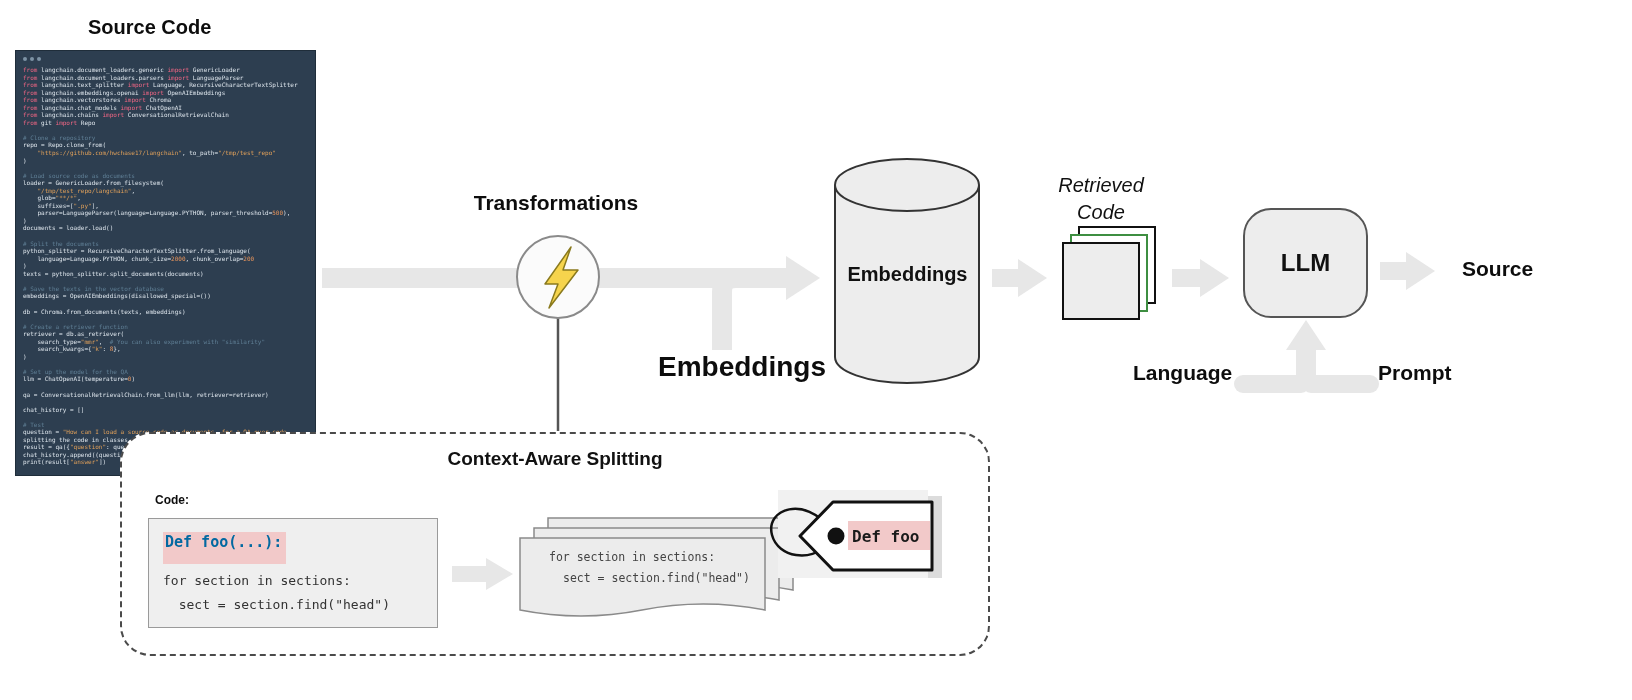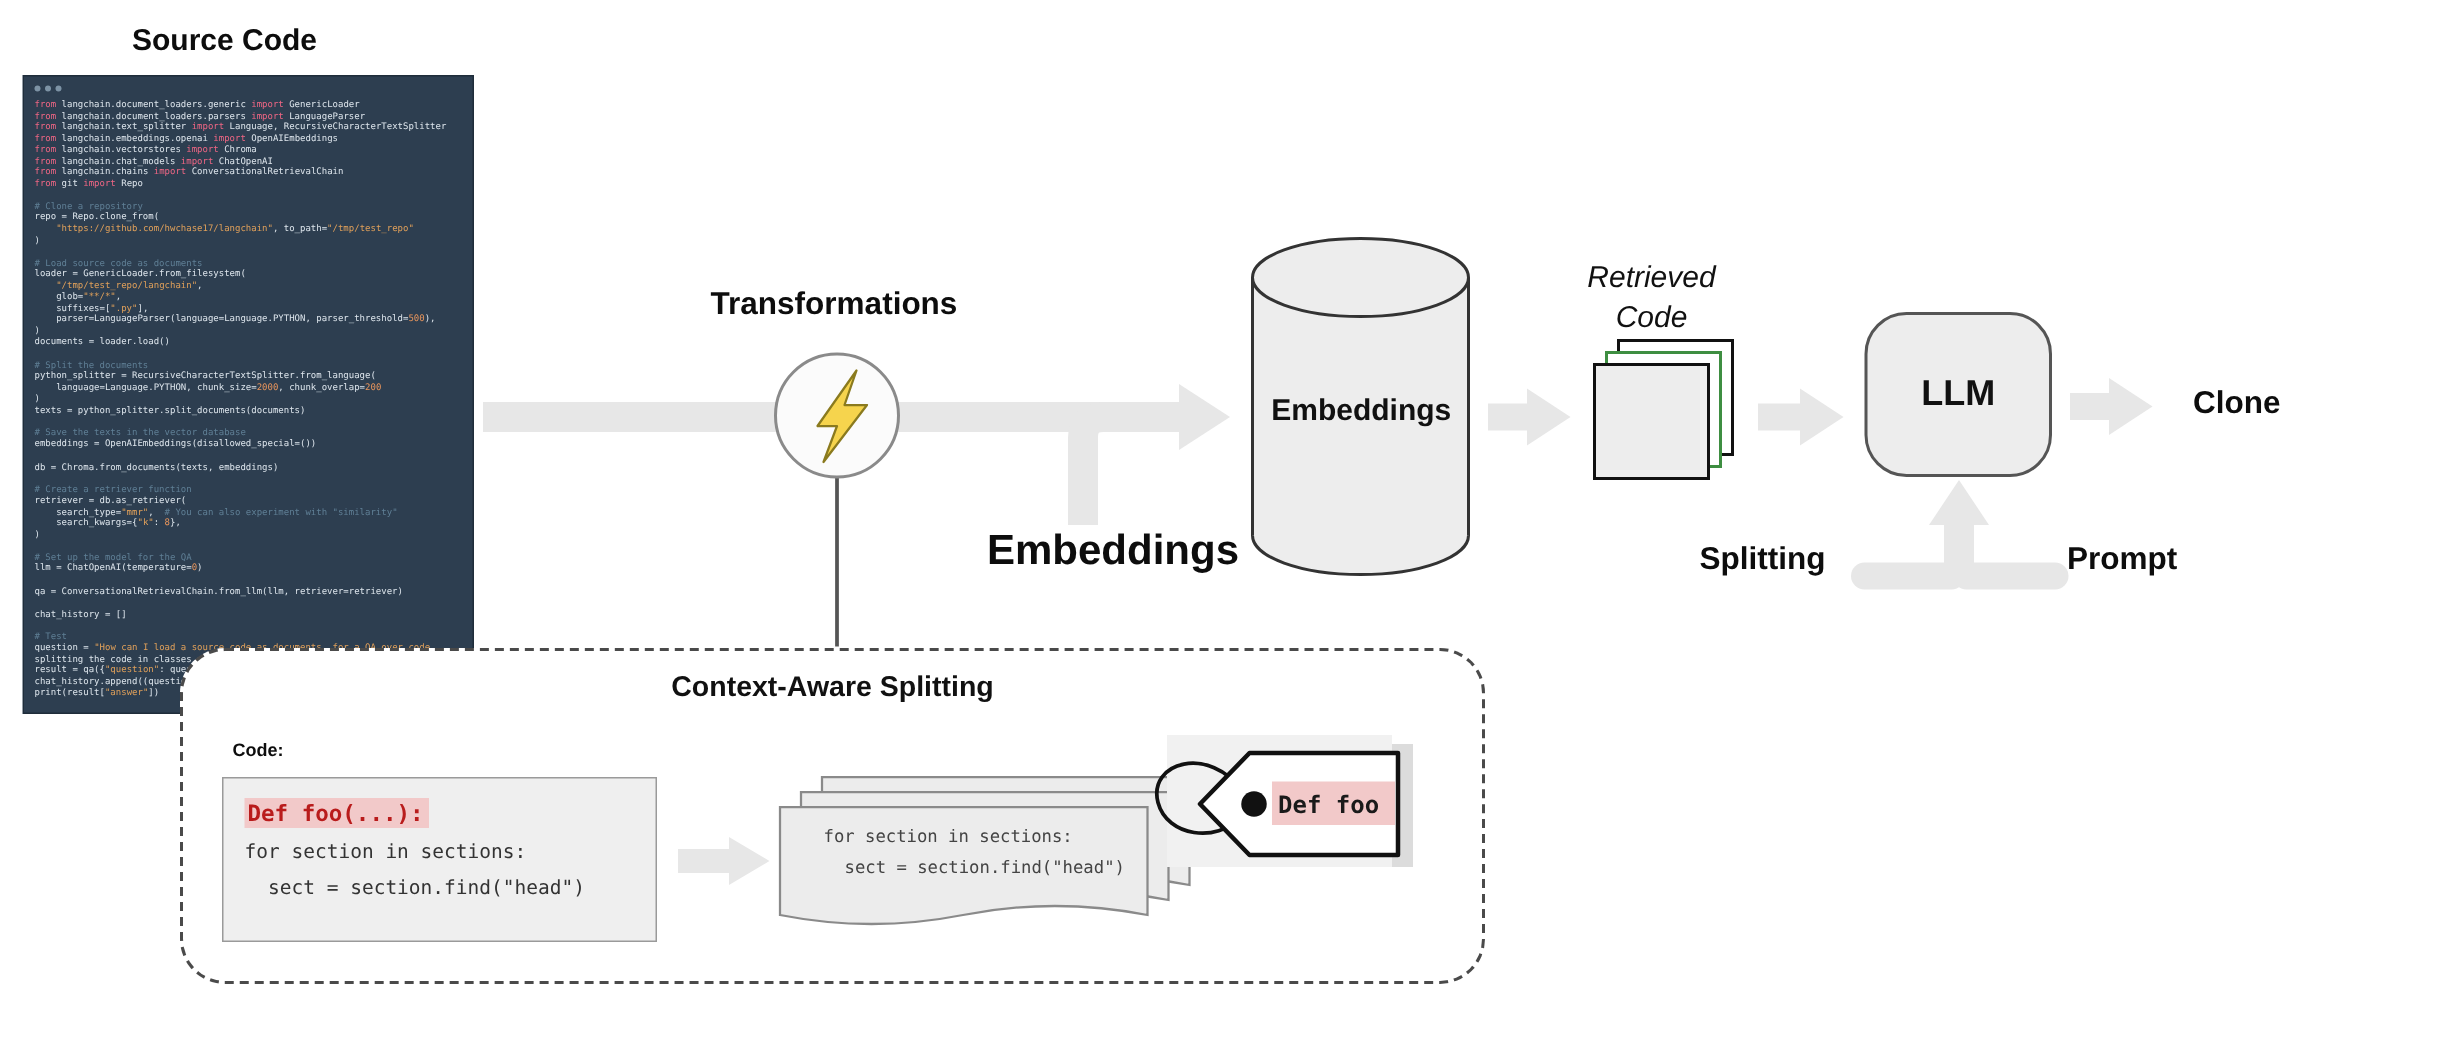--- a/index.html
+++ b/index.html
@@ -59,22 +59,22 @@
     font-weight:bold; font-size:24px;
   }
 
   
   #codebox {
     position:absolute; left:148px; top:518px; width:290px; height:110px;
     background:#efefef; border:1px solid #9a9a9a; z-index:4; padding:13px 14px;
     font-family:"DejaVu Sans Mono", monospace; color:#333;
   }
   #codebox .hl-line {
-    display:inline-block; background:#f2c9c9; color:#b91c1c;
-    font-weight:bold; font-size:15px; padding:1px 4px 1px 2px; white-space:pre;
+    display:inline-block; background:#f2c9c9; color:#0369a1;
+    font-weight:bold; font-size:15px; padding:1px 4px 13px 2px; white-space:pre;
   }
   #codebox .plain-line { font-size:13px; margin-top:9px; white-space:pre; }
 </style>
 </head>
 <body>
 
 <div class="lbl" id="lbl-source-code">Source Code</div>
 
 <div id="code-panel">
   <div id="code-header">
@@ -218,22 +218,22 @@
   </g>
 </svg>
 
 <div class="lbl" id="lbl-transform">Transformations</div>
 <div class="lbl" id="lbl-embeddings">Embeddings</div>
 <div id="vectorstore-label">Embeddings</div>
 <div id="lbl-retrieved">Retrieved Code</div>
 <div id="llm-box">
   <span>LLM</span>
 </div>
-<div class="lbl" id="lbl-answer">Clone</div>
-<div class="lbl" id="lbl-question">Splitting</div>
+<div class="lbl" id="lbl-answer">Source</div>
+<div class="lbl" id="lbl-question">Language</div>
 <div class="lbl" id="lbl-prompt">Prompt</div>
 
 <div id="lbl-context-title">Context-Aware Splitting</div>
 <div class="lbl" id="lbl-code">Code:</div>
 
 <div id="codebox">
   <div>
     <span class="hl-line">Def foo(...):</span>
   </div>
   <div class="plain-line">for section in sections:</div>

